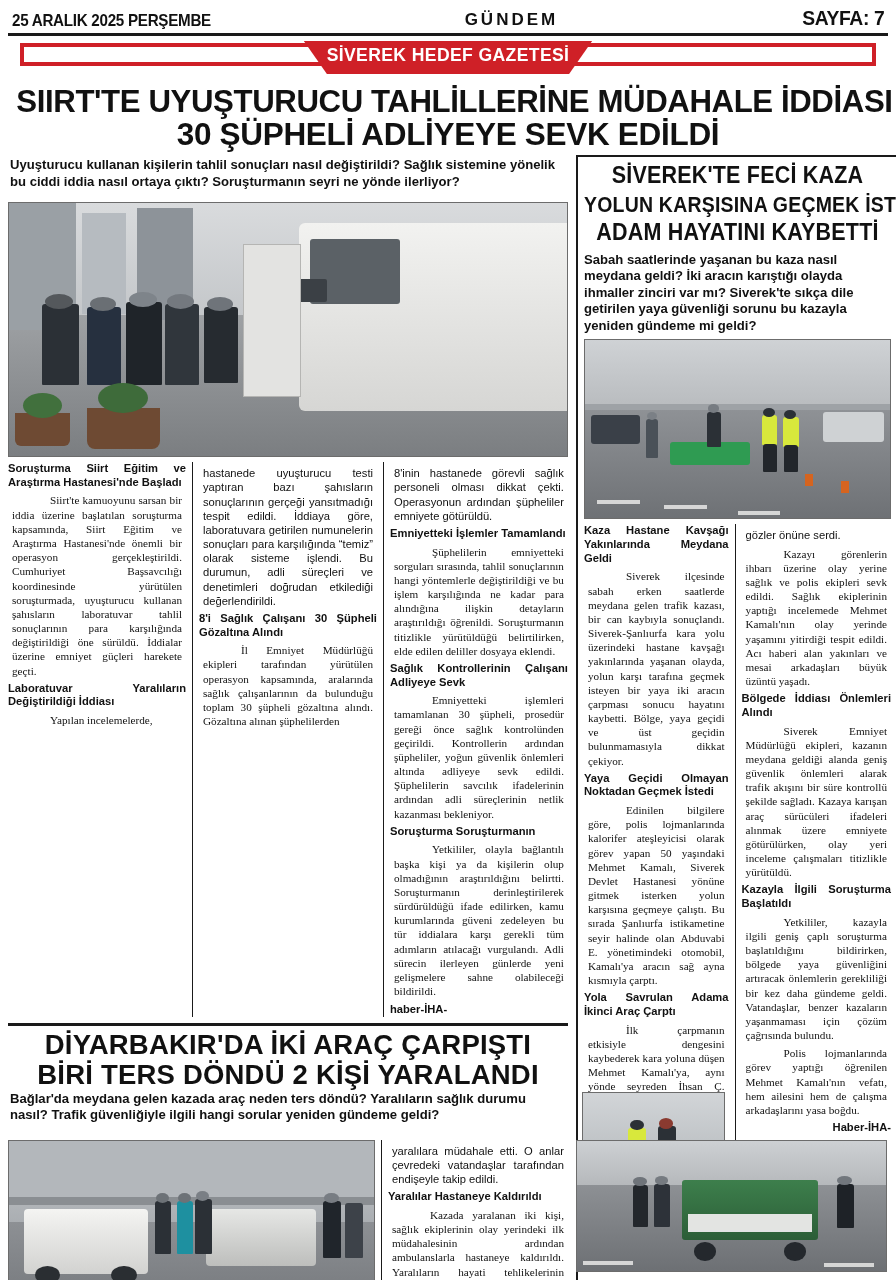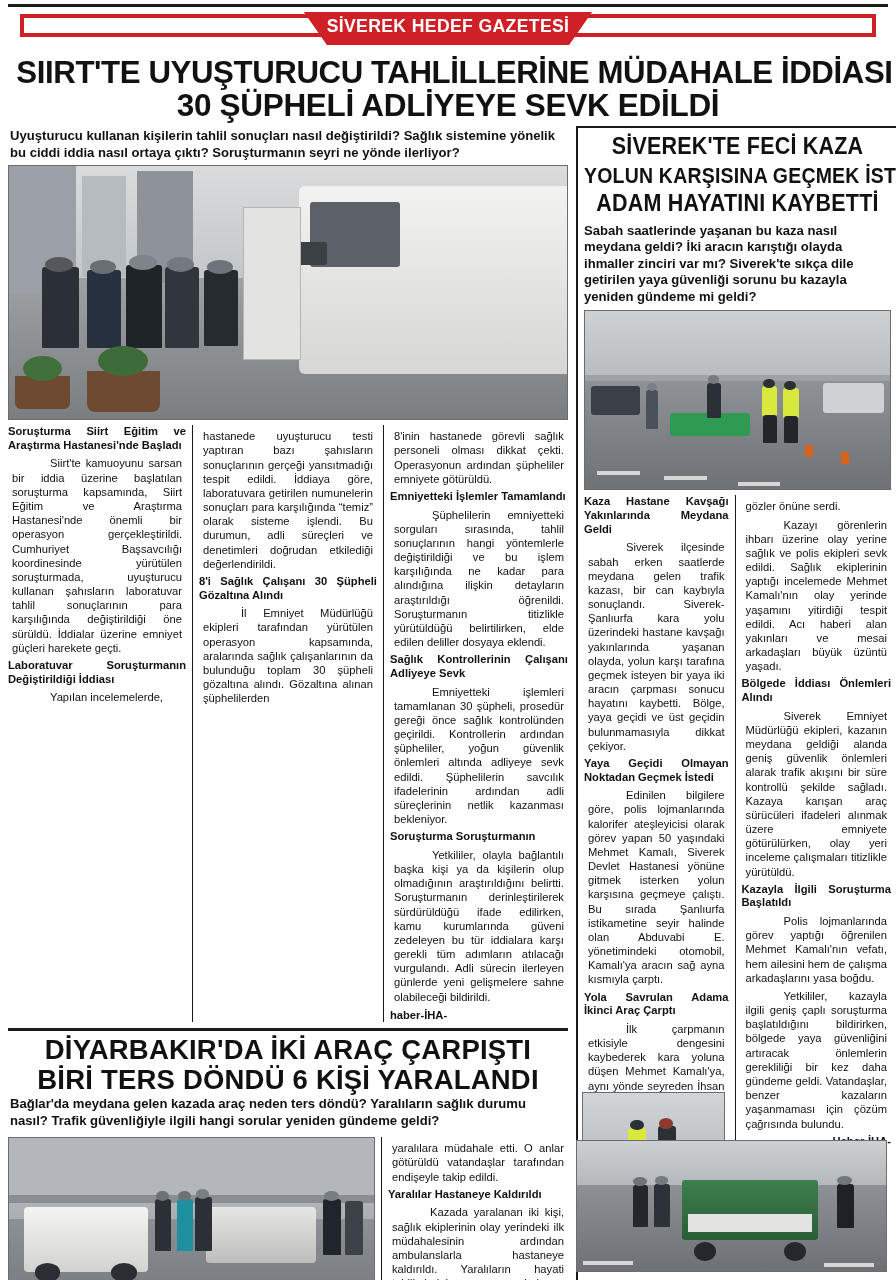--- a/index.html
+++ b/index.html
@@ -135,21 +135,21 @@
     background: #1a1a1a;
     margin: 0 4px;
   }
   .right-block { width: 323px; }
 
   
   .deck {
     font-weight: bold;
     font-size: 13.1px;
     line-height: 1.25;
-    padding: 2px 2px 4px 2px;
+    padding: 2px 2px 12px 2px;
   }
 
   .photo {
     width: 100%;
     display: block;
     border: 1px solid #6c6c6c;
     box-sizing: border-box;
   }
 
   
@@ -162,21 +162,21 @@
     line-height: 1.265;
     text-align: justify;
     hyphens: auto;
   }
   .col p { margin: 4px; }
   .col .sub {
     font-weight: bold;
     margin: 0;
     line-height: 1.22;
   }
-  .col .indent { text-indent: 38px; }
+  .col .indent { text-indent: 38px; font-family: Liberation Serif, serif; }
   .colsep {
     width: 1px;
     background: #1a1a1a;
     margin: 0 6px;
     align-self: stretch;
   }
   .c3 { width: 180px; }
 
   
   .rule-sep {
@@ -273,20 +273,25 @@
   .ph .dark { background: #2b3036; }
   .ph .navy { background: #26303f; }
   .ph .white { background: #e9e9e7; }
   .ph .green { background: #2e6f3e; }
 </style>
 </head>
 <body>
 
 <div class="page">
 
+  <div class="masthead">
+    <div class="masthead-date">25 ARALIK 2025 PERŞEMBE</div>
+    <div class="masthead-section">GÜNDEM</div>
+    <div class="masthead-page">SAYFA: 7</div>
+  </div>
   <div class="rule-thick"></div>
 
   <div class="nameplate-wrap">
     <div class="nameplate-bar"></div>
     <div class="nameplate-tab">SİVEREK HEDEF GAZETESİ</div>
   </div>
 
   <div class="main-head">
     <div class="l1">SIIRT'TE UYUŞTURUCU TAHLİLLERİNE MÜDAHALE İDDİASI</div>
     <div class="l2">30 ŞÜPHELİ ADLİYEYE SEVK EDİLDİ</div>
@@ -326,21 +331,21 @@
         <div style="position:absolute;left:14%;bottom:3%;width:13%;height:16%;background:#6e4a33;border-radius:0 0 8px 8px;"></div>
         <div style="position:absolute;left:16%;bottom:17%;width:9%;height:12%;background:#3e6b3a;border-radius:50%;"></div>
         <div style="position:absolute;left:1%;bottom:4%;width:10%;height:13%;background:#6e4a33;border-radius:0 0 6px 6px;"></div>
         <div style="position:absolute;left:2.5%;bottom:15%;width:7%;height:10%;background:#41703d;border-radius:50%;"></div>
       </div>
 
       <div class="cols3">
         <div class="col c3">
           <p class="sub">Soruşturma Siirt Eğitim ve Araştırma Hastanesi'nde Başladı</p>
           <p class="indent">Siirt'te kamuoyunu sarsan bir iddia üzerine başlatılan soruşturma kapsamında, Siirt Eğitim ve Araştırma Hastanesi'nde önemli bir operasyon gerçekleştirildi. Cumhuriyet Başsavcılığı koordinesinde yürütülen soruşturmada, uyuşturucu kullanan şahısların laboratuvar tahlil sonuçlarının para karşılığında değiştirildiği öne sürüldü. İddialar üzerine emniyet güçleri harekete geçti.</p>
-          <p class="sub">Laboratuvar Soruşturmanın Değiştirildiği İddiası</p>
+          <p class="sub">Laboratuvar Yaralıların Değiştirildiği İddiası</p>
           <p class="indent">Yapılan incelemelerde,</p>
         </div>
         <div class="colsep"></div>
         <div class="col c3">
           <p>hastanede uyuşturucu testi yaptıran bazı şahısların sonuçlarının gerçeği yansıtmadığı tespit edildi. İddiaya göre, laboratuvara getirilen numunelerin sonuçları para karşılığında “temiz” olarak sisteme işlendi. Bu durumun, adli süreçleri ve denetimleri doğrudan etkilediği değerlendirildi.</p>
           <p class="sub">8'i Sağlık Çalışanı 30 Şüpheli Gözaltına Alındı</p>
           <p class="indent">İl Emniyet Müdürlüğü ekipleri tarafından yürütülen operasyon kapsamında, aralarında sağlık çalışanlarının da bulunduğu toplam 30 şüpheli gözaltına alındı. Gözaltına alınan şüphelilerden</p>
         </div>
         <div class="colsep"></div>
         <div class="col c3">
@@ -352,21 +357,21 @@
           <p class="sub">Soruşturma Soruşturmanın</p>
           <p class="indent">Yetkililer, olayla bağlantılı başka kişi ya da kişilerin olup olmadığının araştırıldığını belirtti. Soruşturmanın derinleştirilerek sürdürüldüğü ifade edilirken, kamu kurumlarında güveni zedeleyen bu tür iddialara karşı gerekli tüm adımların atılacağı vurgulandı. Adli sürecin ilerleyen günlerde yeni gelişmelere sahne olabileceği bildirildi.</p>
           <p class="sub" style="display:inline;">haber-İHA-</p>
         </div>
       </div>
 
       <div class="rule-sep"></div>
 
       <div class="head2">
         <div class="h1">DİYARBAKIR'DA İKİ ARAÇ ÇARPIŞTI</div>
-        <div class="h2">BİRİ TERS DÖNDÜ 6 KİŞİ YARALANDI</div>
+        <div class="h2">BİRİ TERS DÖNDÜ 2 KİŞİ YARALANDI</div>
       </div>
       <div class="deck">Bağlar'da meydana gelen kazada araç neden ters döndü? Yaralıların sağlık durumu nasıl? Trafik güvenliğiyle ilgili hangi sorular yeniden gündeme geldi?</div>
 
       <div style="display:flex; margin-top:4px;">
         <div style="width:367px;">
           <div class="ph photo" style="height:204px;">
             <div class="sky" style="height:42%;background:linear-gradient(#c5c8cb,#a9adb1);"></div>
             <div class="ground" style="height:60%;background:linear-gradient(#8d9094,#6b6e72);"></div>
 
             <div style="position:absolute;left:0;top:0;width:100%;height:32%;background:#b3b7bb;"></div>
@@ -385,21 +390,21 @@
             <div class="fig" style="left:51%;top:29%;width:4.5%;height:27%;background:#2b3036;"></div>
             <div class="fig" style="left:51.3%;top:25%;width:3.6%;height:5%;background:#7a7f85;border-radius:50%;"></div>
             <div class="fig" style="left:86%;top:30%;width:5%;height:28%;background:#20252b;"></div>
             <div class="fig" style="left:86.4%;top:26%;width:4%;height:5%;background:#787d83;border-radius:50%;"></div>
             <div class="fig" style="left:92%;top:31%;width:5%;height:27%;background:#3d4249;"></div>
 
           </div>
         </div>
         <div class="colsep"></div>
         <div class="col c3">
-          <p>yaralılara müdahale etti. O anlar götürüldü vatandaşlar tarafından endişeyle takip edildi.</p>
+          <p>yaralılara müdahale etti. O anlar çevredeki vatandaşlar tarafından endişeyle takip edildi.</p>
           <p class="sub">Yaralılar Hastaneye Kaldırıldı</p>
           <p class="indent">Kazada yaralanan iki kişi, sağlık ekiplerinin olay yerindeki ilk müdahalesinin ardından ambulanslarla hastaneye kaldırıldı. Yaralıların hayati tehlikelerinin bulunup bulunmadığına ilişkin resmi bir açıklama yapılmazken, tedavilerinin sürdüğü öğrenildi.</p>
 
         </div>
       </div>
 
     </div>
 
     <div class="gutter-v"></div>
 
@@ -453,22 +458,22 @@
             <p class="sub">Yola Savrulan Adama İkinci Araç Çarptı</p>
             <p class="indent">İlk çarpmanın etkisiyle dengesini kaybederek kara yoluna düşen Mehmet Kamalı'ya, aynı yönde seyreden İhsan Ç. idaresindeki başka bir otomobil çarptı. İki aracın karıştığı kaza, çevrede bulunan vatandaşlar tarafından büyük bir dehşetle izlendi. Çarpmanın şiddeti olayın vahametini</p>
           </div>
           <div class="colsep"></div>
           <div class="col c2b">
             <p>gözler önüne serdi.</p>
             <p class="indent">Kazayı görenlerin ihbarı üzerine olay yerine sağlık ve polis ekipleri sevk edildi. Sağlık ekiplerinin yaptığı incelemede Mehmet Kamalı'nın olay yerinde yaşamını yitirdiği tespit edildi. Acı haberi alan yakınları ve mesai arkadaşları büyük üzüntü yaşadı.</p>
             <p class="sub">Bölgede İddiası Önlemleri Alındı</p>
             <p class="indent">Siverek Emniyet Müdürlüğü ekipleri, kazanın meydana geldiği alanda geniş güvenlik önlemleri alarak trafik akışını bir süre kontrollü şekilde sağladı. Kazaya karışan araç sürücüleri ifadeleri alınmak üzere emniyete götürülürken, olay yeri inceleme çalışmaları titizlikle yürütüldü.</p>
             <p class="sub">Kazayla İlgili Soruşturma Başlatıldı</p>
+            <p class="indent">Yetkililer, kazayla ilgili geniş çaplı soruşturma başlatıldığını bildirirken, bölgede yaya güvenliğini artıracak önlemlerin gerekliliği bir kez daha gündeme geldi. Vatandaşlar, benzer kazaların yaşanmaması için çözüm çağrısında bulundu.</p>
             <p class="indent">Polis lojmanlarında görev yaptığı öğrenilen Mehmet Kamalı'nın vefatı, hem ailesini hem de çalışma arkadaşlarını yasa boğdu.</p>
-            <p class="indent">Yetkililer, kazayla ilgili geniş çaplı soruşturma başlatıldığını bildirirken, bölgede yaya güvenliğini artıracak önlemlerin gerekliliği bir kez daha gündeme geldi. Vatandaşlar, benzer kazaların yaşanmaması için çözüm çağrısında bulundu.</p>
             <p class="sub" style="text-align:right;">Haber-İHA-</p>
           </div>
         </div>
 
         <div class="ph photo" style="height:135px;width:100%;position:absolute;left:582px;top:1092px;width:143px;">
           <div class="sky" style="height:46%;background:linear-gradient(#d2d5d8,#bcc0c3);"></div>
           <div class="road" style="top:44%;bottom:0;background:linear-gradient(#8c8f93,#707377);"></div>
           <div class="fig hiviz" style="left:32%;top:26%;width:13%;height:28%;"></div>
           <div class="fig" style="left:32%;top:53%;width:12%;height:36%;background:#22262b;"></div>
           <div class="fig" style="left:33%;top:20%;width:10%;height:8%;background:#2b3036;border-radius:50%;"></div>

